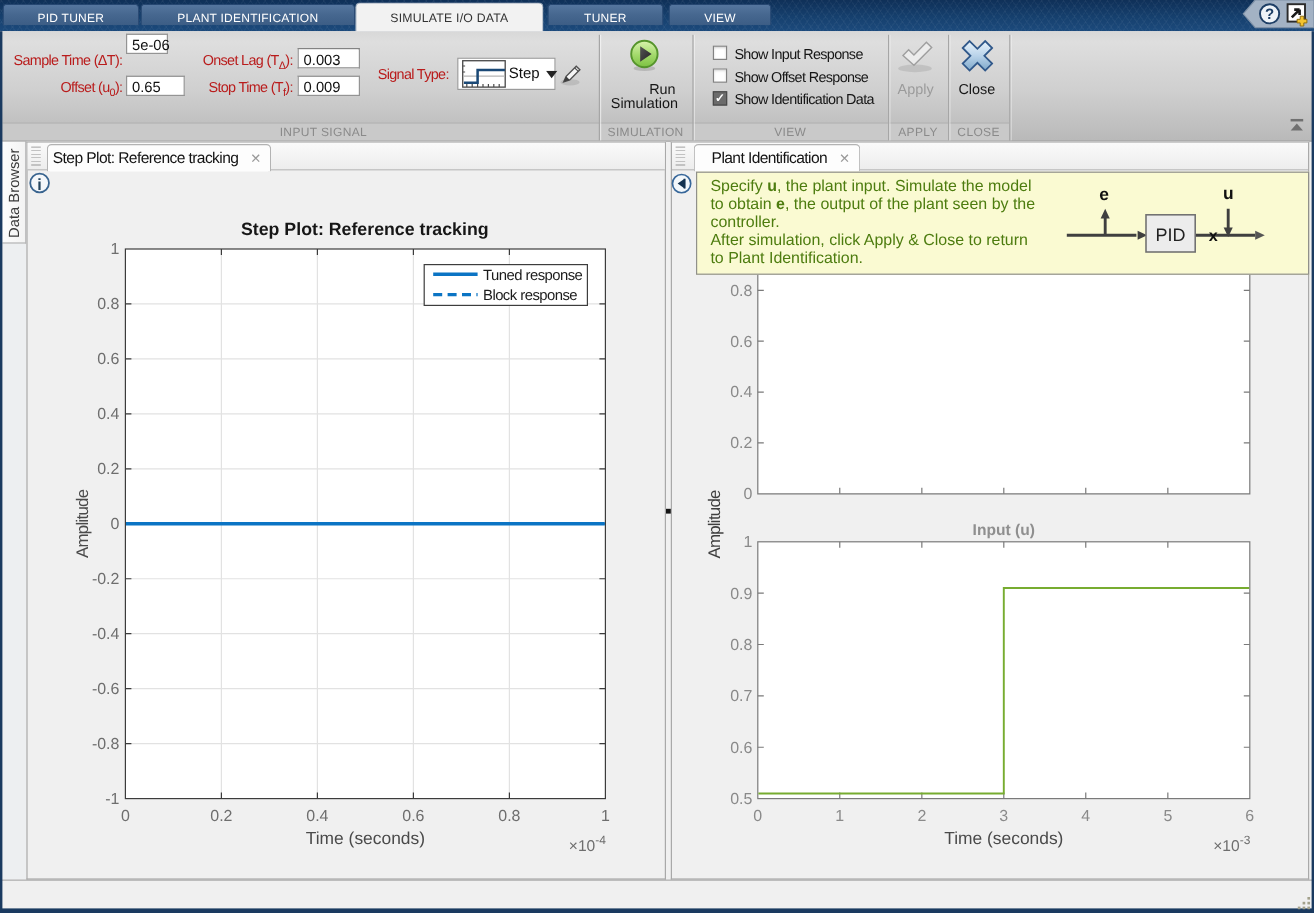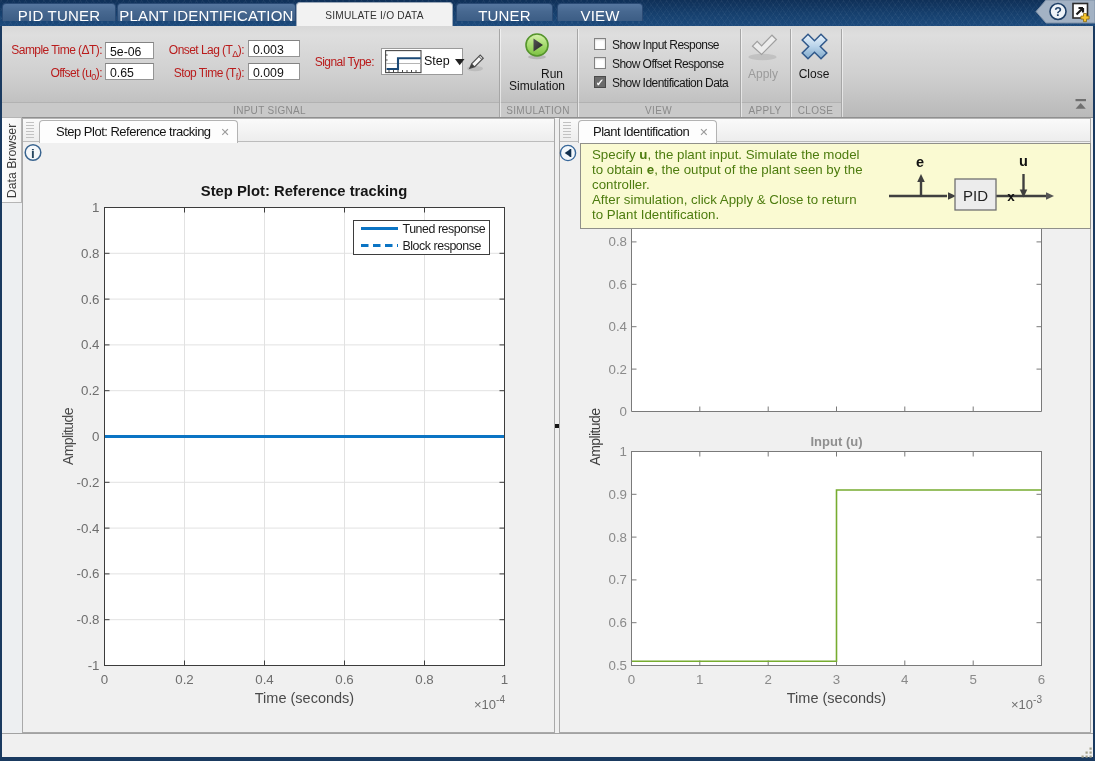--- a/index.html
+++ b/index.html
@@ -7,21 +7,21 @@
 body{width:1095px;height:761px;position:relative;overflow:hidden;
  font-family:"Liberation Sans",sans-serif;background:#f0f0f0}
 .abs{position:absolute}
 #tabrow{position:absolute;left:0;top:0;width:1095px;height:26px;
  background:linear-gradient(180deg,#0f3058 0%,#16406e 55%,#1c4a7c 100%);}
 #tabrow:before{content:"";position:absolute;inset:0;
  background:repeating-linear-gradient(55deg,rgba(255,255,255,0.035) 0 1px,transparent 1px 5px),
  repeating-linear-gradient(-55deg,rgba(255,255,255,0.03) 0 1px,transparent 1px 5px);}
 .tab{position:absolute;top:3px;height:18px;border-radius:4px 4px 0 0;
  background:linear-gradient(180deg,#55769f 0%,#476890 45%,#3c5d85 100%);
- color:#fff;font-size:15px;line-height:23px;text-align:center;letter-spacing:0.1px;
+ color:#fff;font-size:10px;line-height:23px;text-align:center;letter-spacing:0.1px;
  border:1px solid #2a4a74;border-bottom:none;letter-spacing:0.2px}
 .tabactive{position:absolute;top:2px;height:24px;border-radius:4px 4px 0 0;
  background:#f2f2f2;color:#333;font-size:10.2px;letter-spacing:0.3px;line-height:25px;text-align:center;
  border:1px solid #9aa7b8;border-bottom:none;letter-spacing:0.2px;z-index:3}
 #toolbar{position:absolute;left:0;top:26px;width:1095px;height:92px;
  background:linear-gradient(180deg,#d8d8d8 0%,#dedede 10%,#cfcfcf 55%,#b9b9b9 100%);
  border-bottom:1px solid #8f8f8f}
 #strip{position:absolute;left:2px;top:102px;width:839px;height:15px;
  background:#c9c9c9;border-top:1px solid #b2b2b2}
 .seclbl{position:absolute;top:105px;font-size:10px;color:#8a8a8a;letter-spacing:0.3px;text-align:center}
@@ -82,21 +82,21 @@
 <div class="seclbl" style="left:790px;width:51px">CLOSE</div>
 <div class="vsep" style="left:499px"></div>
 <div class="vsep" style="left:577px"></div>
 <div class="vsep" style="left:740px"></div>
 <div class="vsep" style="left:790px"></div>
 <div class="vsep" style="left:841px"></div>
 <div class="tlbl" style="left:0px;top:43px;width:102px">Sample Time (ΔT):</div>
 <div class="tlbl" style="left:0px;top:66px;width:102px">Offset (u<sub>0</sub>):</div>
 <div class="tlbl" style="left:140px;top:43px;width:104px">Onset Lag (T<sub>Δ</sub>):</div>
 <div class="tlbl" style="left:140px;top:66px;width:104px">Stop Time (T<sub>f</sub>):</div>
-<div class="inp" style="left:105px;top:42px;width:49px">5e-06</div>
+<div class="inp" style="left:105px;top:28px;width:35px">5e-06</div>
 <div class="inp" style="left:105px;top:63px;width:49px">0.65</div>
 <div class="inp" style="left:248px;top:40px;width:52px">0.003</div>
 <div class="inp" style="left:248px;top:63px;width:52px">0.009</div>
 <div class="tlbl" style="left:270px;top:55px;width:104px">Signal Type:</div>
 <div class="abs" style="left:381px;top:48px;width:82px;height:27px;background:#fff;border:1px solid #9a9a9a"></div>
 <svg class="abs" style="left:385px;top:50px" width="37" height="24" viewBox="0 0 37 24">
  <rect x="0.6" y="0.6" width="35.4" height="22" fill="#fff" stroke="#4a4a4a" stroke-width="1.1"></rect>
  <path d="M4 22.6 v-2.6 M8.5 22.6 v-2.6 M13 22.6 v-2.6 M17.5 22.6 v-2.6 M22 22.6 v-2.6 M26.5 22.6 v-2.6 M31 22.6 v-2.6 M0.6 5 h2 M0.6 10 h2" stroke="#4a4a4a" stroke-width="1" fill="none"></path>
  <path d="M1.2 13.5 H35.8" stroke="#b5b5b5" stroke-width="1" fill="none"></path>
  <path d="M1.6 19 H13 V8.3 H35.8" stroke="#1b4976" stroke-width="2.1" fill="none"></path>
@@ -155,21 +155,21 @@
  <rect x="0.5" y="0" width="10.5" height="2.2" fill="#707070"></rect>
  <polygon points="5.7,4 10.8,9.8 0.6,9.8" fill="#707070"></polygon>
 </svg>
 <div id="leftstrip"></div>
 <div id="dbtab">
     <span>Data Browser</span>
   </div>
 <div class="panel" style="left:22px;width:533px;height:615px">
  <div class="ptabbar">
       <div class="grip"></div>
-  <div class="ptab" style="left:16px;padding:0 8px 0 16px">Step Plot: Reference tracking<span class="x">✕</span></div>
+  <div class="ptab" style="left:16px;padding:0 8px 0 4px">Step Plot: Reference tracking<span class="x">✕</span></div>
  </div>
 </div>
 <svg class="abs" style="left:22px;top:142px;z-index:2" width="533" height="591" viewBox="22 142 533 591">
  <circle cx="33" cy="152.5" r="7.8" fill="#f4f7fa" stroke="#39648f" stroke-width="1.5"></circle>
  <text x="33" y="158" font-size="13.5" font-family="Liberation Serif,serif" font-weight="bold" fill="#24455f" text-anchor="middle">i</text>
  <text x="304" y="196" font-size="14.8" font-weight="bold" fill="#161616" text-anchor="middle">Step Plot: Reference tracking</text>
  <rect x="104.5" y="207.5" width="400" height="458" fill="#fff" stroke="none"></rect>
  <g stroke="#e2e2e2" stroke-width="1">
   <path d="M184.5 208 V665 M264.5 208 V665 M344.5 208 V665 M424.5 208 V665"></path>
   <path d="M105 253.3 H504 M105 299.1 H504 M105 344.9 H504 M105 390.7 H504 M105 436.5 H504 M105 482.3 H504 M105 528.1 H504 M105 573.9 H504 M105 619.7 H504"></path>

